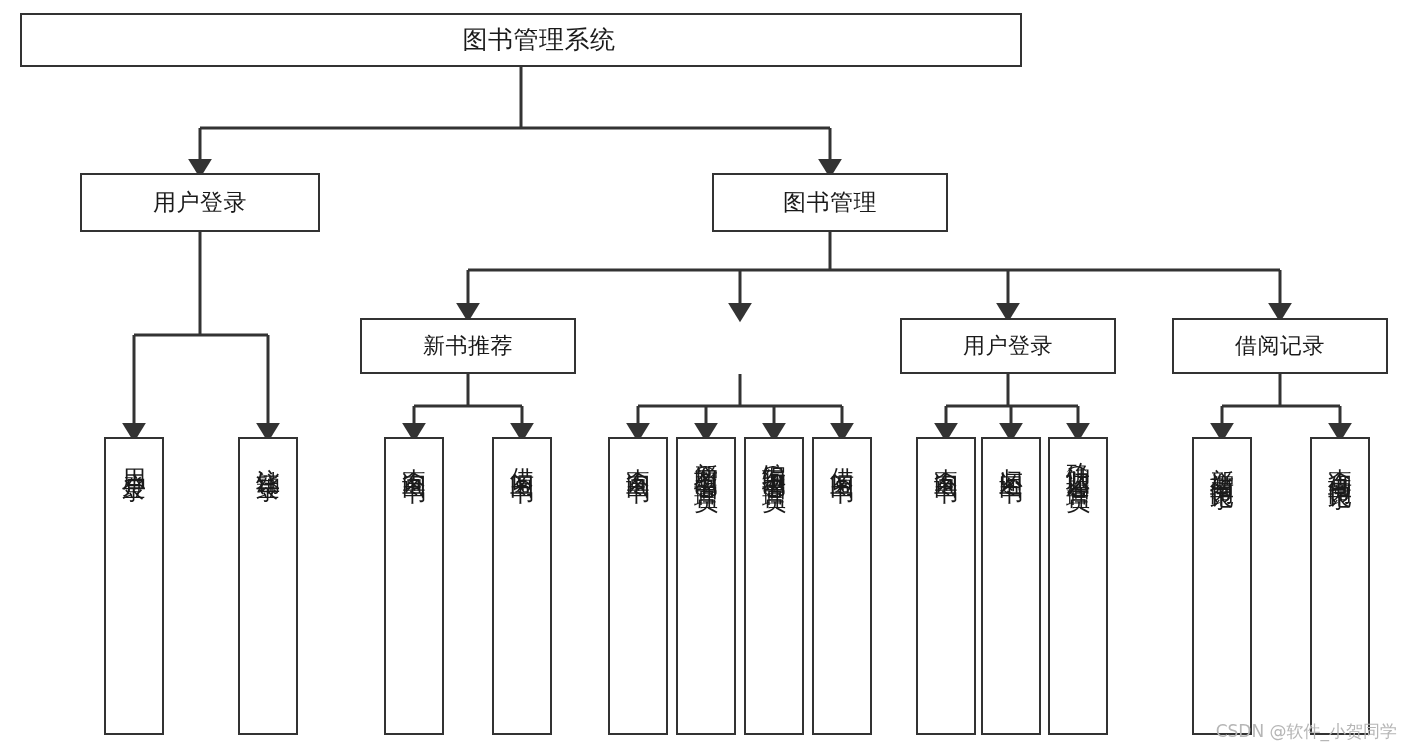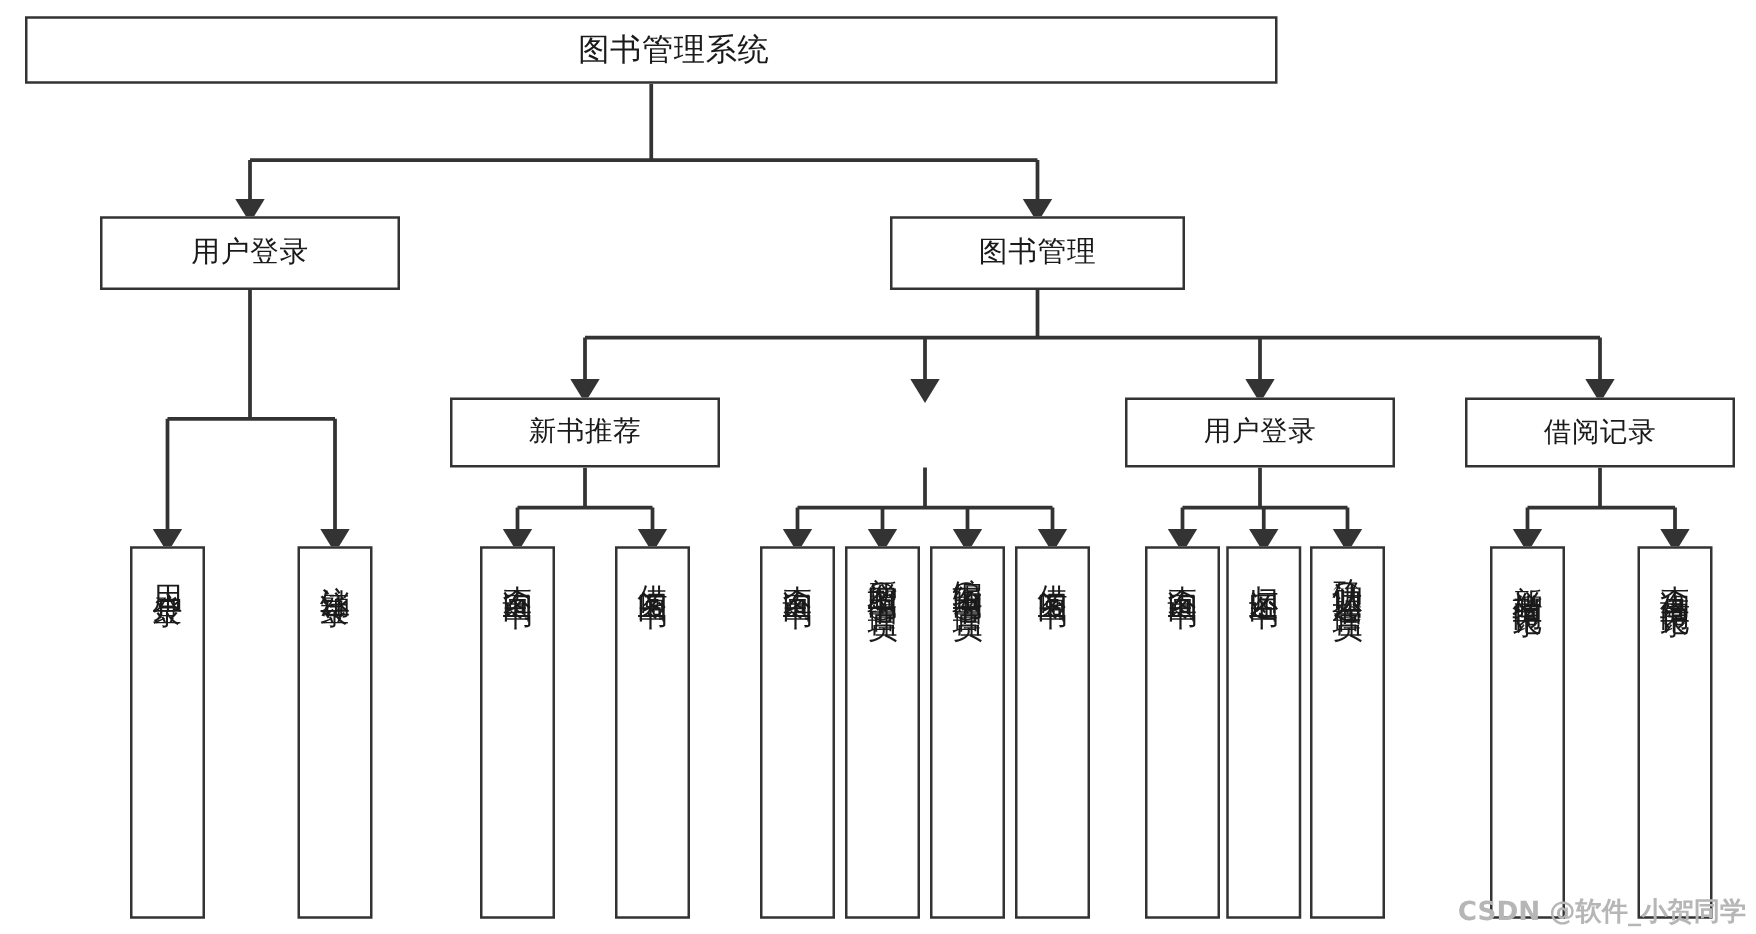--- a/index.html
+++ b/index.html
@@ -54,27 +54,26 @@
   }
   .node.leaf {
     align-items: flex-start;
     padding-top: 10px;
   }
   .node.leaf.tall-text { padding-top: 4px; }
   #watermark {
     position: absolute;
     right: 8px;
     bottom: 4px;
-    font-size: 21px;
+    font-size: 17px;
     color: #b6b6b6;
     z-index: 3;
     white-space: nowrap;
     pointer-events: none;
     font-family: "DejaVu Sans", "Liberation Sans", sans-serif;
-    font-weight: bold;
   }
 </style>
 </head>
 <body>
 
 <div id="diagram-root">
 
   <svg id="edges-layer" viewBox="0 0 1405 747" width="1405" height="747" xmlns="http://www.w3.org/2000/svg">
     <defs>
       <marker id="arrow" markerWidth="12" markerHeight="12" refX="2.4" refY="4" orient="auto" markerUnits="strokeWidth">
@@ -135,21 +134,21 @@
   <div class="node level1" style="left:712px; top:173px; width:236px; height:59px;">
     <span class="node-label">图书管理</span>
   </div>
 
   <div class="node level2" style="left:360px; top:318px; width:216px; height:56px;">
     <span class="node-label">新书推荐</span>
   </div>
   <div class="node level2" style="left:900px; top:318px; width:216px; height:56px;">
     <span class="node-label">用户登录</span>
   </div>
-  <div class="node level2" style="left:1172px; top:318px; width:216px; height:56px;font-family:Liberation Serif, serif;">
+  <div class="node level2" style="left:1172px; top:318px; width:216px; height:56px;">
     <span class="node-label">借阅记录</span>
   </div>
 
   <div class="node leaf" style="left:104px; top:437px; width:60px; height:298px;">
     <span class="node-label">用户登录</span>
   </div>
   <div class="node leaf" style="left:238px; top:437px; width:60px; height:298px;">
     <span class="node-label">注销登录</span>
   </div>
 

